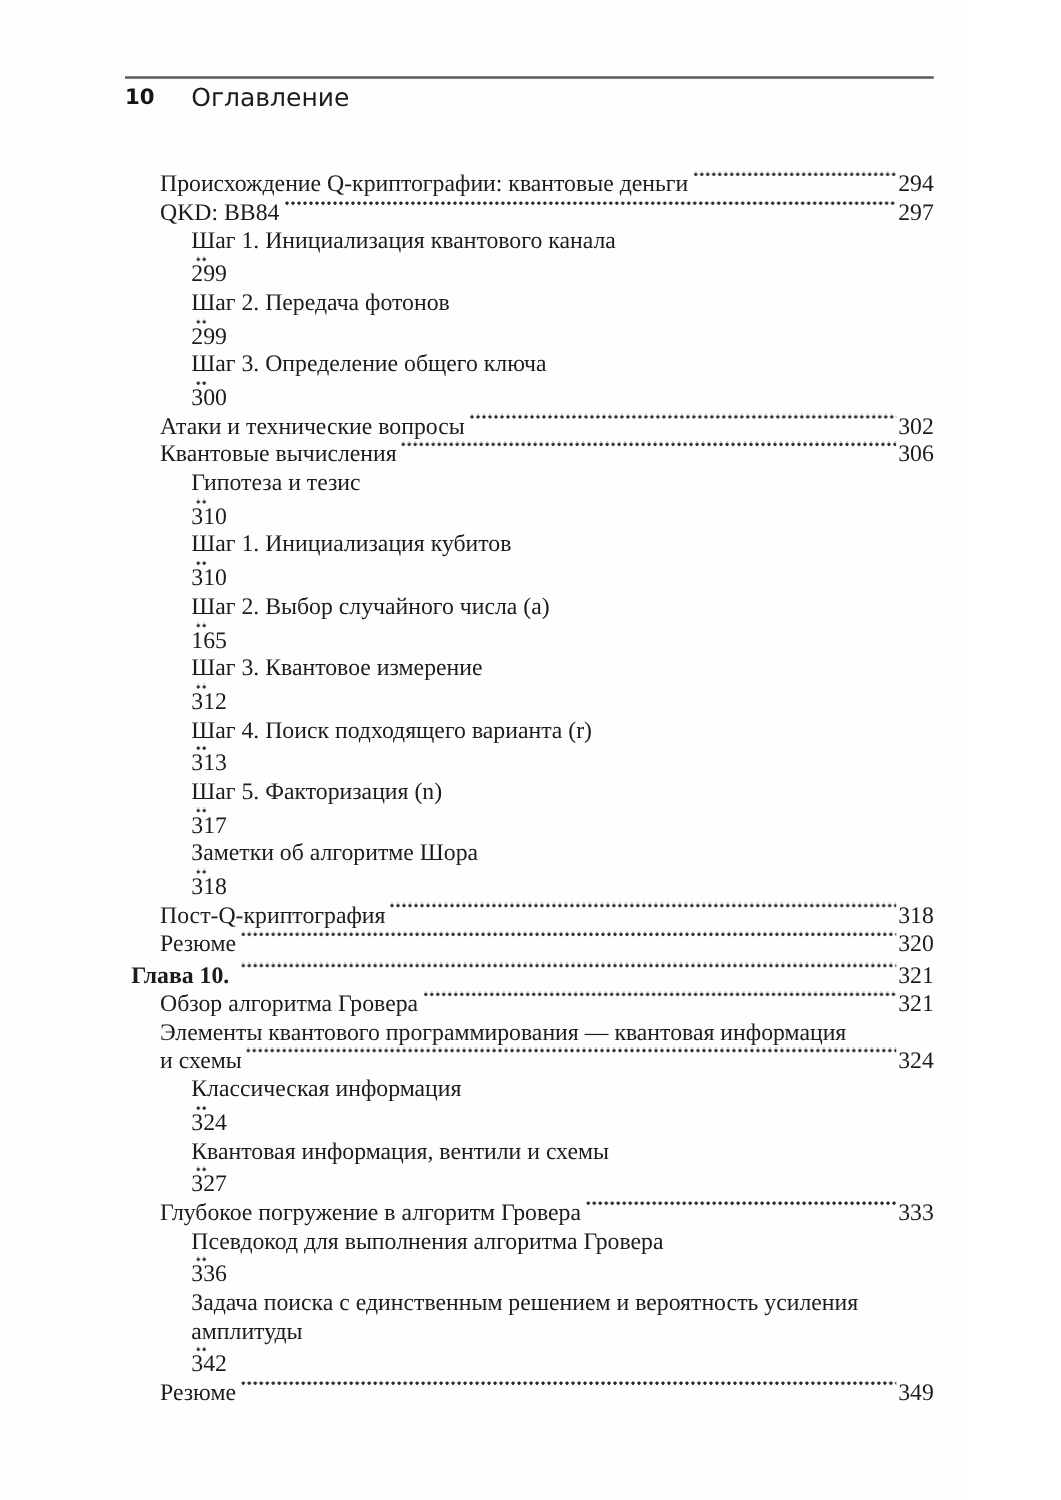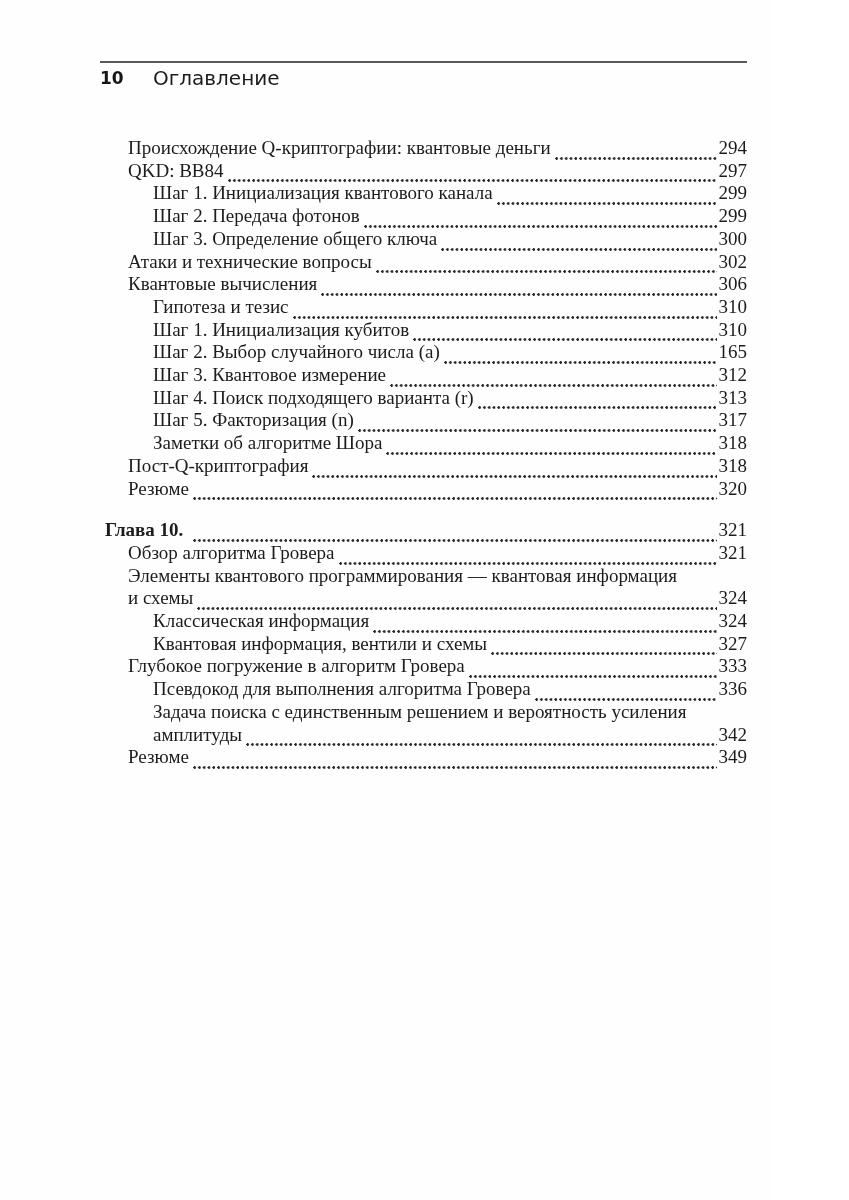--- a/index.html
+++ b/index.html
@@ -46,27 +46,27 @@
   }
   .toc {
     position: absolute;
     left: 100px;
     top: 137px;
     width: 647px;
     font-size: 19px;
   }
   .toc-row {
     display: flex;
-    align-items: flex-end;
+    align-items: flex-start;
     line-height: 22.7px;
     white-space: nowrap;
   }
-  .toc-row.lvl0 { padding-left: 5px; margin-top: 19px; }
+  .toc-row.lvl0 { padding-left: 5px; margin-top: 3px; }
   .toc-row.lvl1 { padding-left: 28px; }
-  .toc-row.lvl2 { padding-left: 53px; }
+  .toc-row.lvl2 { padding-left: 53px; flex-direction: column; }
   .chap-label {
     flex: 0 0 auto;
     font-weight: bold;
     margin-right: 6px;
   }
   .title {
     flex: 0 0 auto;
   }
   .leader {
     flex: 1 1 auto;

